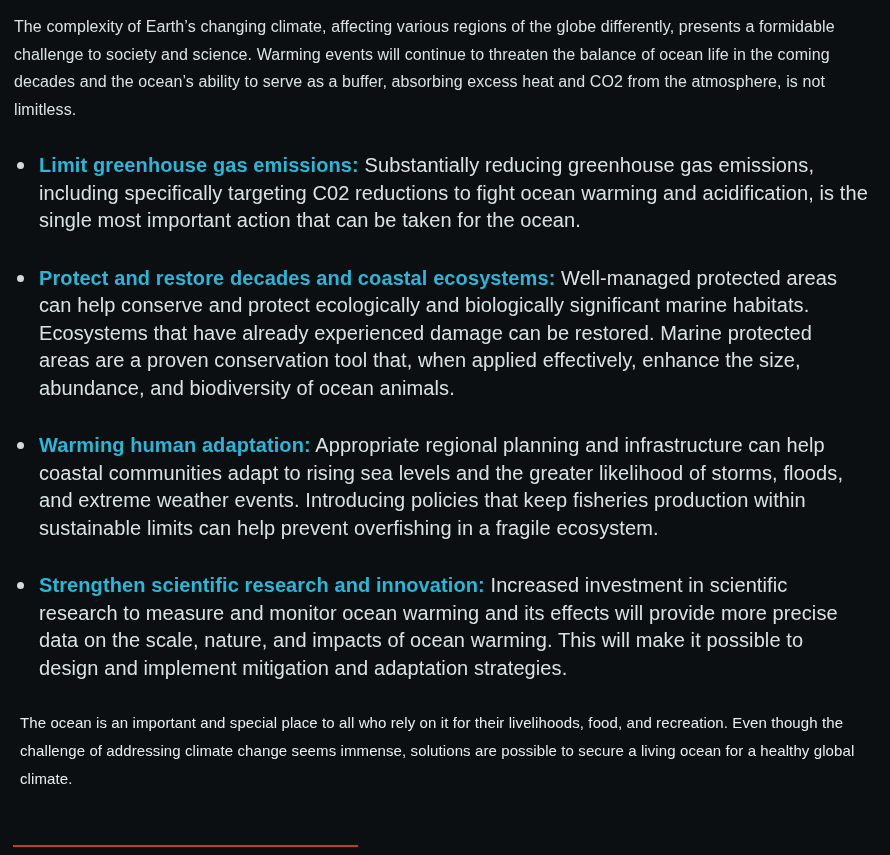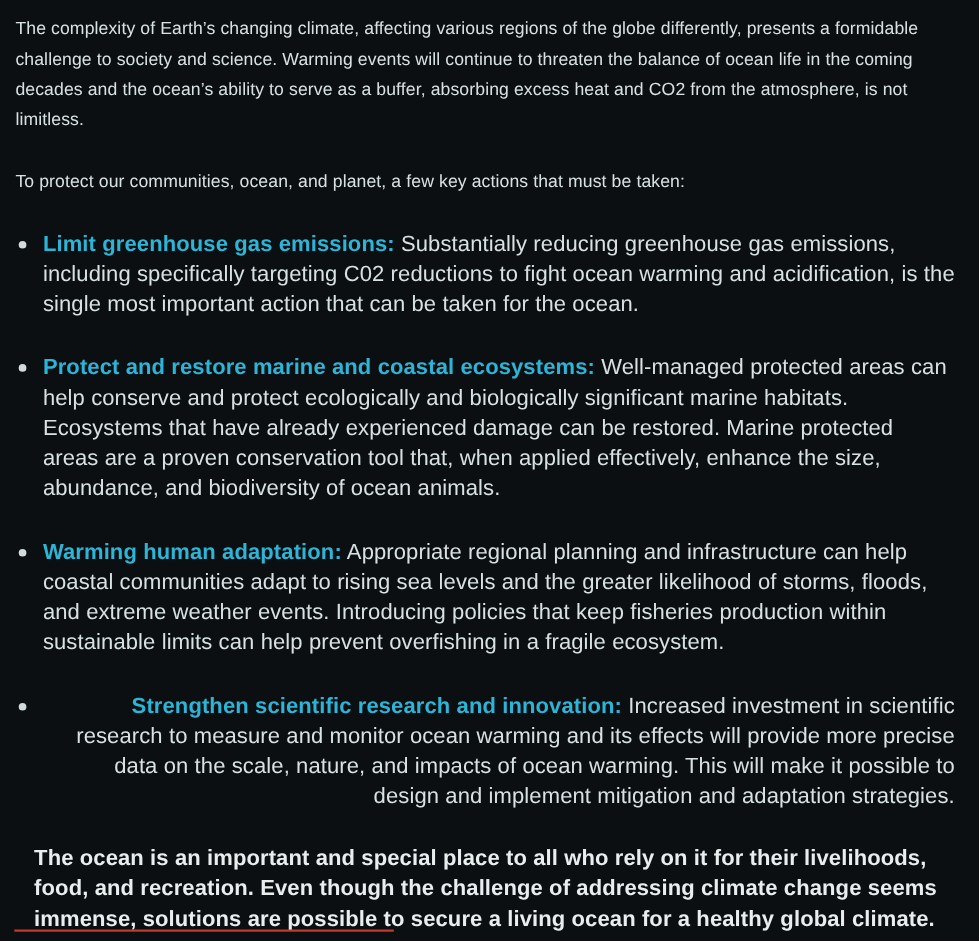--- a/index.html
+++ b/index.html
@@ -40,76 +40,74 @@
   .action-item {
     position: relative;
     margin: 0 0 30px 0;
     padding-left: 25px;
     font-size: 20px;
     line-height: 27.5px;
     letter-spacing: 0.1px;
   }
   .action-item:last-child {
     margin-bottom: 0;
-    text-align: right;
   }
   .bullet-dot {
     position: absolute;
     left: 3px;
     top: 10px;
     width: 7px;
     height: 7px;
     border-radius: 50%;
     background: #d2dada;
   }
   .action-label {
     font-weight: 700;
     color: #2cb5d6;
   }
   .action-text {
     color: #d9e2e2;
   }
   .closing {
-    margin: 27px 0 0 17px;
-    font-size: 20px;
+    margin: 27px 0 0 6px;
+    font-size: 15px;
     line-height: 28px;
-    font-weight: 700;
+    font-weight: 400;
     color: #e8eeee;
     letter-spacing: 0.1px;
     max-width: 845px;
   }
   .red-rule {
     position: absolute;
     left: 13px;
     top: 845px;
     width: 345px;
     height: 2px;
     background: #c43a2b;
   }
 </style>
 </head>
 <body>
 
 <div class="page">
 
   <p class="body-text">The complexity of Earth’s changing climate, affecting various regions of the globe differently, presents a formidable challenge to society and science. Warming events will continue to threaten the balance of ocean life in the coming decades and the ocean’s ability to serve as a buffer, absorbing excess heat and CO2 from the atmosphere, is not limitless.</p>
 
-  <p class="body-text actions-lead">To protect our communities, ocean, and planet, a few key actions that must be taken:</p>
 
   <ul class="actions-list">
 
     <li class="action-item">
       <span class="bullet-dot"></span>
       <strong class="action-label">Limit greenhouse gas emissions:</strong>
       <span class="action-text">Substantially reducing greenhouse gas emissions, including specifically targeting C02 reductions to fight ocean warming and acidification, is the single most important action that can be taken for the ocean.</span>
     </li>
 
     <li class="action-item">
       <span class="bullet-dot"></span>
-      <strong class="action-label">Protect and restore marine and coastal ecosystems:</strong>
+      <strong class="action-label">Protect and restore decades and coastal ecosystems:</strong>
       <span class="action-text">Well-managed protected areas can help conserve and protect ecologically and biologically significant marine habitats. Ecosystems that have already experienced damage can be restored. Marine protected areas are a proven conservation tool that, when applied effectively, enhance the size, abundance, and biodiversity of ocean animals.</span>
     </li>
 
     <li class="action-item">
       <span class="bullet-dot"></span>
       <strong class="action-label">Warming human adaptation:</strong>
       <span class="action-text">Appropriate regional planning and infrastructure can help coastal communities adapt to rising sea levels and the greater likelihood of storms, floods, and extreme weather events. Introducing policies that keep fisheries production within sustainable limits can help prevent overfishing in a fragile ecosystem.</span>
     </li>
 
     <li class="action-item">

